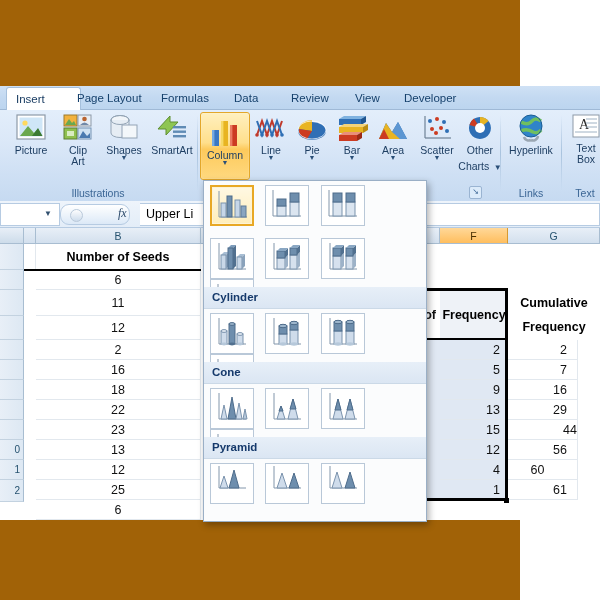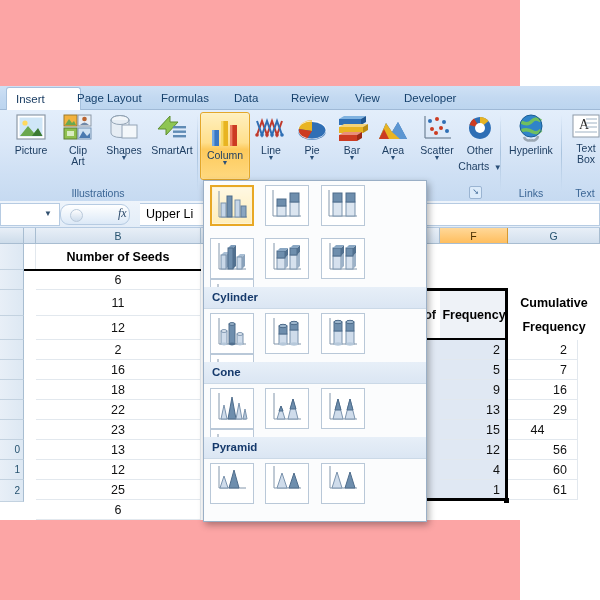--- a/index.html
+++ b/index.html
@@ -1,17 +1,17 @@
 <!DOCTYPE html>
 <html><head>
 <meta charset="utf-8">
 <style>
   html,body{margin:0;padding:0;background:#ffffff;}
   body{width:600px;height:600px;overflow:hidden;font-family:"Liberation Sans",sans-serif;}
-  #root{position:relative;width:520px;height:600px;background:#fca5a5;}
+  #root{position:relative;width:520px;height:600px;background:#a16207;}
 
   
   .ribbon-wrap{position:absolute;left:0;top:86px;width:600px;height:115px;}
   .tabstrip{position:relative;height:23px;background:linear-gradient(to bottom,#cfe1f5 0%,#c3d9f1 50%,#bcd5ef 100%);
             border-bottom:1px solid #9fb9d6;}
   .tab{position:absolute;top:2px;height:21px;line-height:21px;font-size:11.5px;color:#16416c;
        padding:0 9px;white-space:nowrap;}
   .tab.active{background:#ffffff;border:1px solid #a6c0dc;border-bottom:none;border-radius:3px 3px 0 0;
               top:1px;height:22px;line-height:22px;color:#1a3d63;font-weight:normal;}
   .ribbon-body{position:relative;height:91px;
@@ -403,23 +403,23 @@
       <div class="cell right" style="left:440px;top:156px;width:68px;height:20px;line-height:20px;text-align:right;padding-right:8px;border-right:none;">13</div>
       <div class="cell right" style="left:440px;top:176px;width:68px;height:20px;line-height:20px;text-align:right;padding-right:8px;border-right:none;">15</div>
       <div class="cell right" style="left:440px;top:196px;width:68px;height:20px;line-height:20px;text-align:right;padding-right:8px;border-right:none;">12</div>
       <div class="cell right" style="left:440px;top:216px;width:68px;height:20px;line-height:20px;text-align:right;padding-right:8px;border-right:none;">4</div>
       <div class="cell right" style="left:440px;top:236px;width:68px;height:20px;line-height:20px;text-align:right;padding-right:8px;border-right:none;">1</div>
 
       <div class="cell right" style="left:508px;top:96px;width:70px;height:20px;line-height:20px;text-align:right;padding-right:10px;">2</div>
       <div class="cell right" style="left:508px;top:116px;width:70px;height:20px;line-height:20px;text-align:right;padding-right:10px;">7</div>
       <div class="cell right" style="left:508px;top:136px;width:70px;height:20px;line-height:20px;text-align:right;padding-right:10px;">16</div>
       <div class="cell right" style="left:508px;top:156px;width:70px;height:20px;line-height:20px;text-align:right;padding-right:10px;">29</div>
-      <div class="cell right" style="left:508px;top:176px;width:70px;height:20px;line-height:20px;text-align:center;padding-right:10px;">44</div>
+      <div class="cell right" style="left:508px;top:176px;width:70px;height:20px;line-height:20px;text-align:right;">44</div>
       <div class="cell right" style="left:508px;top:196px;width:70px;height:20px;line-height:20px;text-align:right;padding-right:10px;">56</div>
-      <div class="cell right" style="left:508px;top:216px;width:70px;height:20px;line-height:20px;text-align:right;padding-right:10px;">60</div>
+      <div class="cell right" style="left:508px;top:216px;width:70px;height:20px;line-height:20px;text-align:center;padding-right:10px;">60</div>
       <div class="cell right" style="left:508px;top:236px;width:70px;height:20px;line-height:20px;text-align:right;padding-right:10px;">61</div>
 
       <div class="thickline" style="left:370px;top:44px;width:138px;height:3px;"></div>
       <div class="thickline" style="left:505px;top:44px;width:3px;height:213px;"></div>
       <div class="thickline" style="left:370px;top:94px;width:138px;height:2px;"></div>
       <div class="thickline" style="left:370px;top:254px;width:138px;height:3px;"></div>
       <div class="selhandle" style="left:504px;top:254px;"></div>
     </div>
   </div>
 

